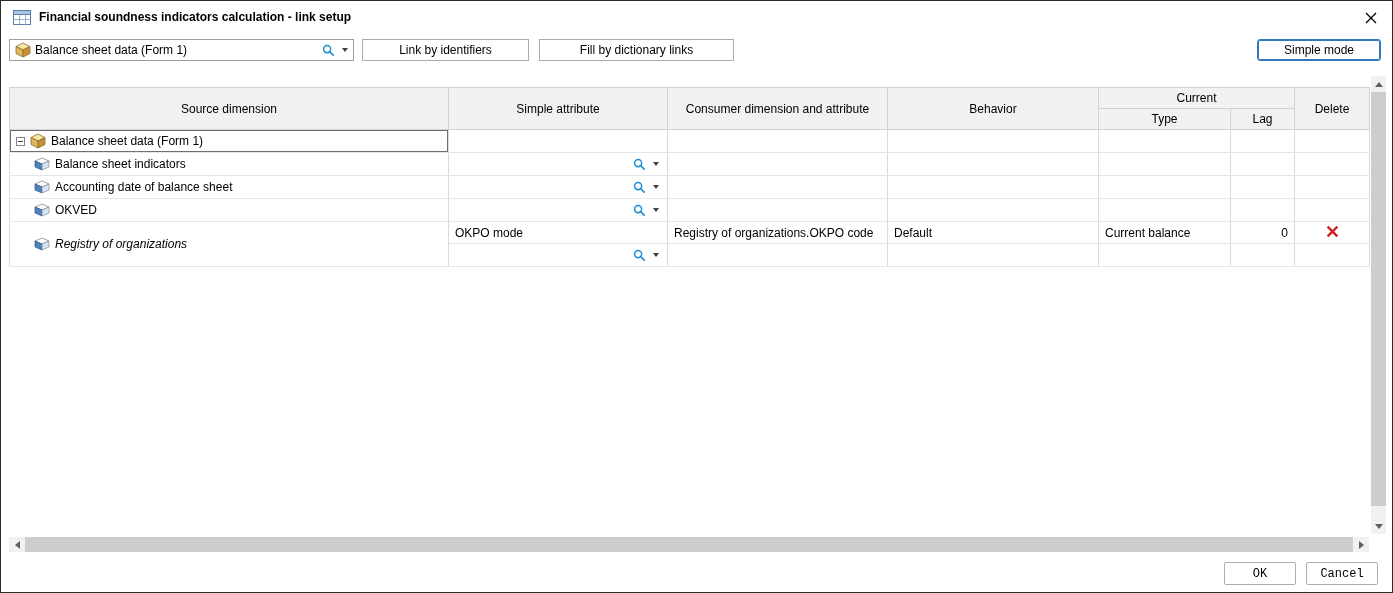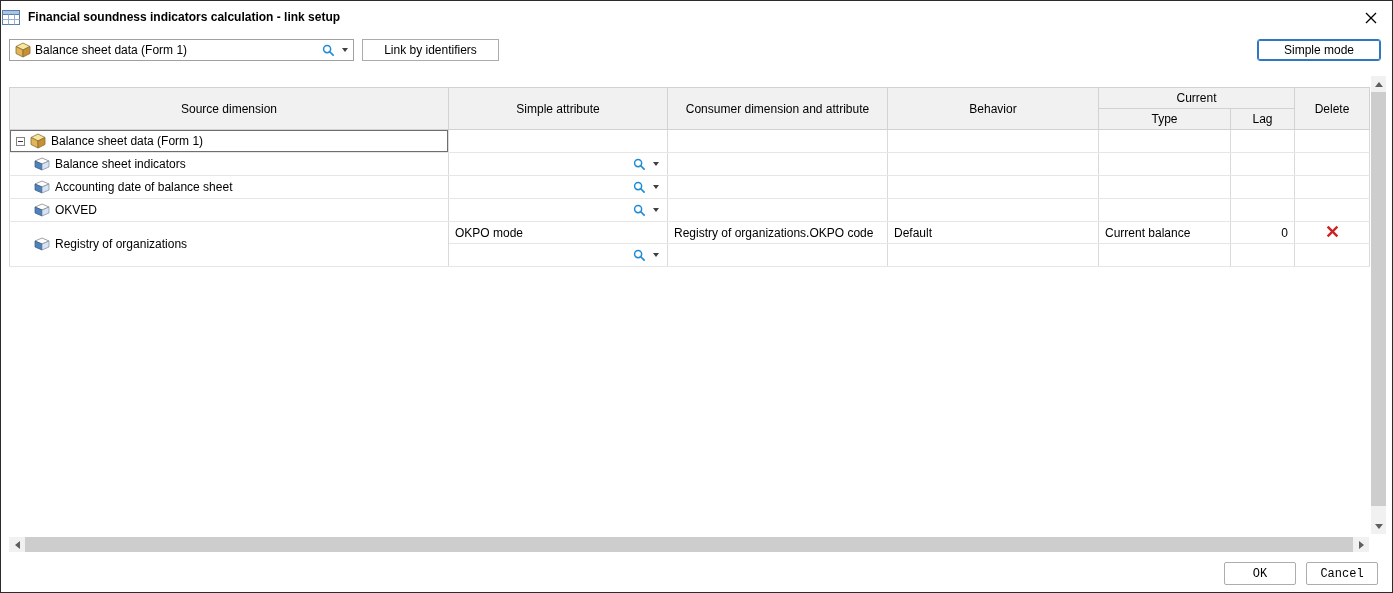--- a/index.html
+++ b/index.html
@@ -1,49 +1,49 @@
 <!DOCTYPE html>
 <html><head>
 <meta charset="utf-8">
 <style>
   * { box-sizing: border-box; }
   html,body { margin:0; padding:0; background:#e8e8e8; }
   body { font-family:"Liberation Sans", sans-serif; font-size:12px; color:#000; }
   .dialog { position:relative; width:1393px; height:593px; background:#fff; border:1px solid #2b2b2b; overflow:hidden; }
 
   
-  .titlebar { position:absolute; left:0; top:0; right:0; height:32px; display:flex; align-items:center; padding:0 1px; background:#fff; }
+  .titlebar { position:absolute; left:0; top:0; right:0; height:32px; display:flex; align-items:center; padding:0 12px; background:#fff; }
   .title-icon { width:18px; height:15px; margin-right:8px; display:inline-flex; }
   .title-text { font-size:12px; font-weight:700; }
   .close-btn { position:absolute; right:10px; top:7px; width:22px; height:20px; display:flex; align-items:center; justify-content:center; cursor:pointer; }
 
   
   .toolbar { position:absolute; left:8px; top:38px; right:11px; height:22px; display:flex; align-items:center; }
   .combo { width:345px; height:22px; border:1px solid #a0a0a0; background:#fff; display:flex; align-items:center; padding:0 5px; cursor:pointer; }
   .combo-label { flex:1; white-space:nowrap; overflow:hidden; padding-left:4px; }
   .mag { display:inline-flex; align-items:center; }
   .chev { width:0; height:0; border-left:3.5px solid transparent; border-right:3.5px solid transparent; border-top:4px solid #3f3f3f; margin-left:7px; }
   .tb-btn { height:22px; border:1px solid #ababab; background:#fff; font:inherit; cursor:pointer; padding:0; }
-  .btn-link { width:137px; margin-left:8px; }
+  .btn-link { width:167px; margin-left:8px; }
   .btn-fill { width:195px; margin-left:10px; }
   .spacer { flex:1; }
   .btn-simple { width:124px; border:1px solid #2f77c2; border-radius:3px; box-shadow: inset 0 0 0 1px #2f77c2; }
 
   
   .table-wrap { position:absolute; left:8px; top:75px; }
   table.grid { border-collapse:collapse; table-layout:fixed; width:1360px; border:1px solid #cfcfcf;margin-top:11px; }
   .grid th { background:#f1f1f1; font-weight:400; font-size:12px; text-align:center; border:1px solid #d2d2d2; height:21px; padding:0 4px; }
   .grid td { border-right:1px solid #dadada; border-bottom:1px solid #e6e6e6; height:22px; padding:0 6px; white-space:nowrap; overflow:hidden; vertical-align:middle; background:#fff; }
   .grid td:first-child { border-left:1px solid #dadada; }
   .cellflex { display:flex; align-items:center; height:22px; gap:5px; }
   .dim-cell { padding-left:4px; }
   .sel { box-shadow: inset 0 0 0 1px #6e6e6e; }
   .indent { width:13px; flex:0 0 13px; }
   .expander { display:inline-flex; flex:0 0 9px; }
-  .rowspan-cell { vertical-align:top; }
+  .rowspan-cell { vertical-align:top;font-style:italic; }
   .picker { display:flex; align-items:center; justify-content:flex-end; height:22px; padding-right:2px; }
   .num { text-align:right; }
   .del-cell { text-align:center; cursor:pointer; }
   .icon16 { display:inline-flex; flex:0 0 16px; }
 
   
   .vscroll { position:absolute; right:6px; top:75px; width:15px; height:458px; background:#f1f1f1; }
   .v-arrow { position:absolute; left:0; width:15px; height:16px; display:flex; align-items:center; justify-content:center; cursor:pointer; }
   .v-arrow.up { top:0; } .v-arrow.down { bottom:0; }
   .v-thumb { position:absolute; left:0; top:16px; width:15px; height:414px; background:#cdcdcd; cursor:pointer; }
@@ -96,20 +96,21 @@
       <span class="combo-label">Balance sheet data (Form 1)</span>
       <span class="mag">
         <svg width="13" height="13" viewBox="0 0 14 14">
           <circle cx="5.5" cy="5.5" r="3.8" fill="none" stroke="#1e8bd6" stroke-width="1.6"></circle>
           <line x1="8.6" y1="8.6" x2="12" y2="12" stroke="#1e8bd6" stroke-width="1.8" stroke-linecap="round"></line>
         </svg>
       </span>
       <span class="chev"></span>
     </div>
     <button class="tb-btn btn-link">Link by identifiers</button>
+    <button class="tb-btn btn-fill">Fill by dictionary links</button>
     <span class="spacer"></span>
     <button class="tb-btn btn-simple">Simple mode</button>
   </div>
 
   <div class="table-wrap">
     <table class="grid">
       <colgroup>
         <col style="width:439px">
           <col style="width:219px">
           <col style="width:220px">

